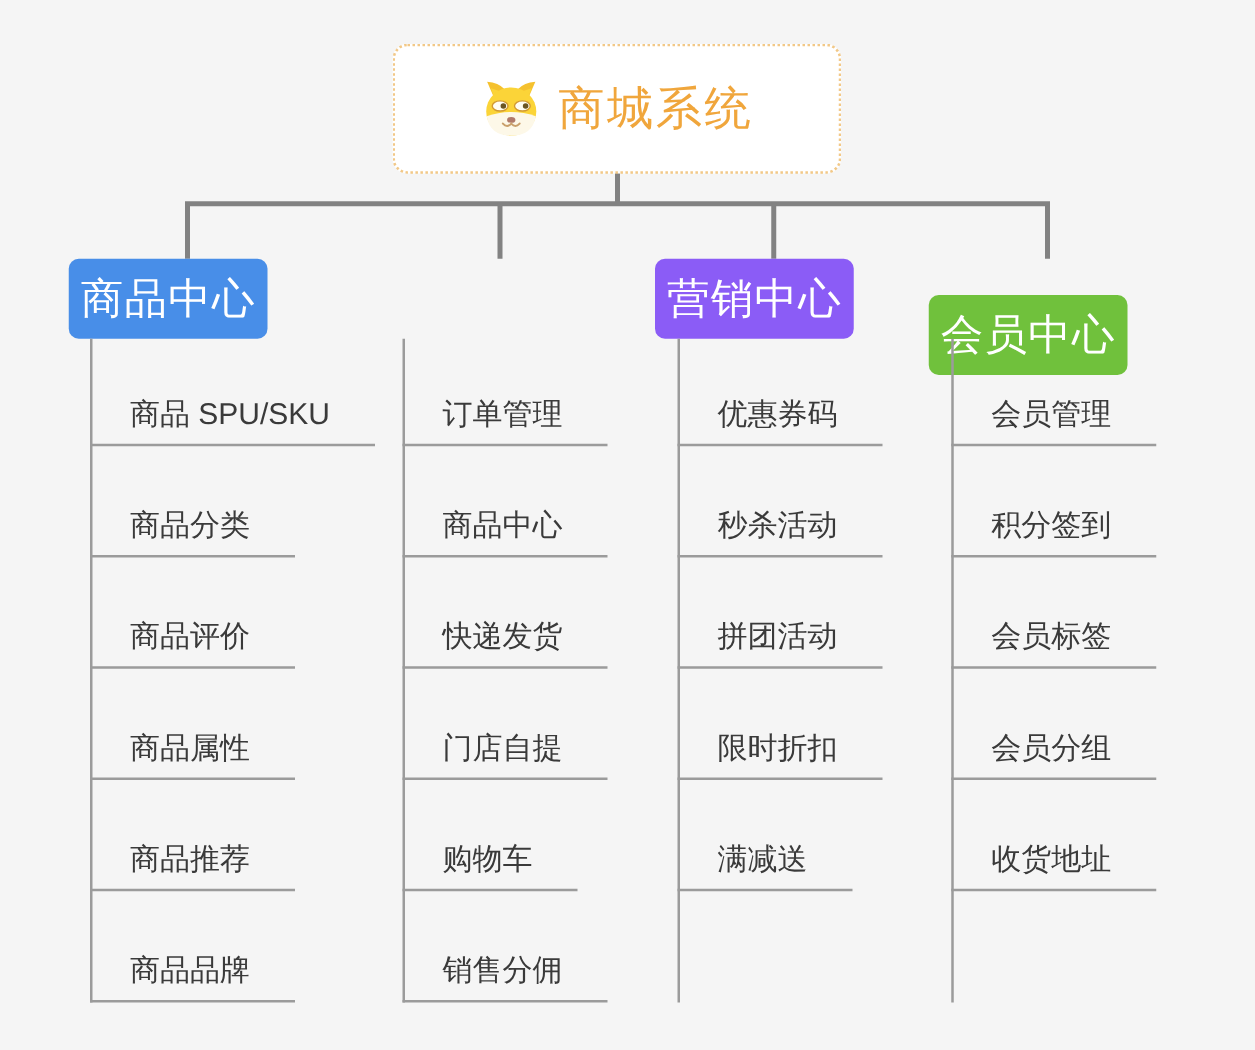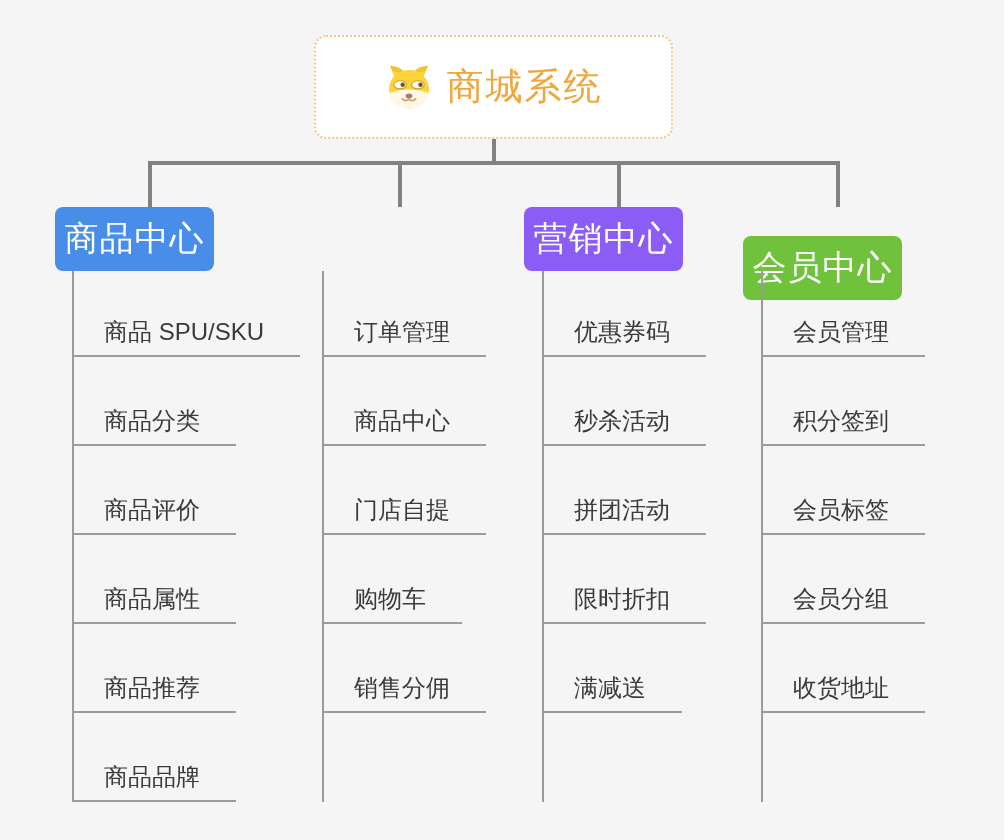--- a/index.html
+++ b/index.html
@@ -105,20 +105,21 @@
     <div class="node-item">商品分类</div>
     <div class="node-item">商品评价</div>
     <div class="node-item">商品属性</div>
     <div class="node-item">商品推荐</div>
     <div class="node-item">商品品牌</div>
   </div>
 
   <div class="branch-col bc-2">
     <div class="node-item">订单管理</div>
     <div class="node-item">商品中心</div>
+    <div class="node-item">快递发货</div>
     <div class="node-item">门店自提</div>
     <div class="node-item">购物车</div>
     <div class="node-item">销售分佣</div>
   </div>
 
   <div class="branch-col bc-3">
     <div class="node-item">优惠券码</div>
     <div class="node-item">秒杀活动</div>
     <div class="node-item">拼团活动</div>
     <div class="node-item">限时折扣</div>

